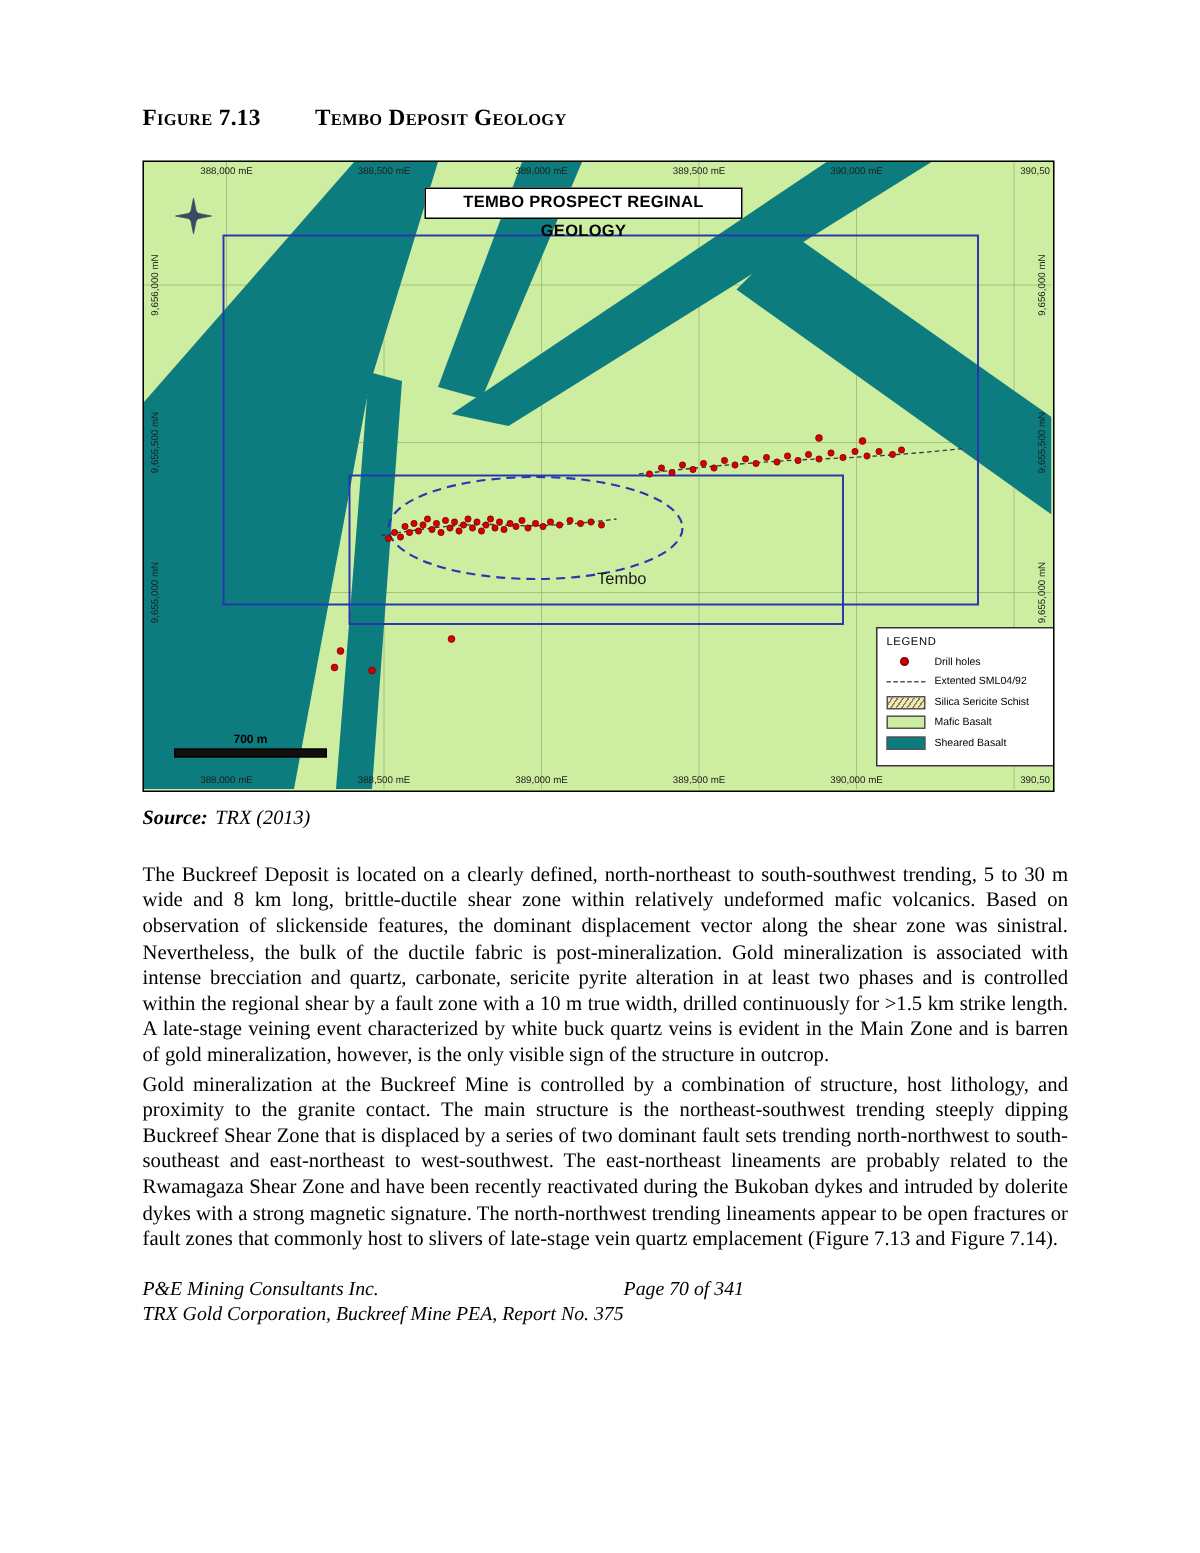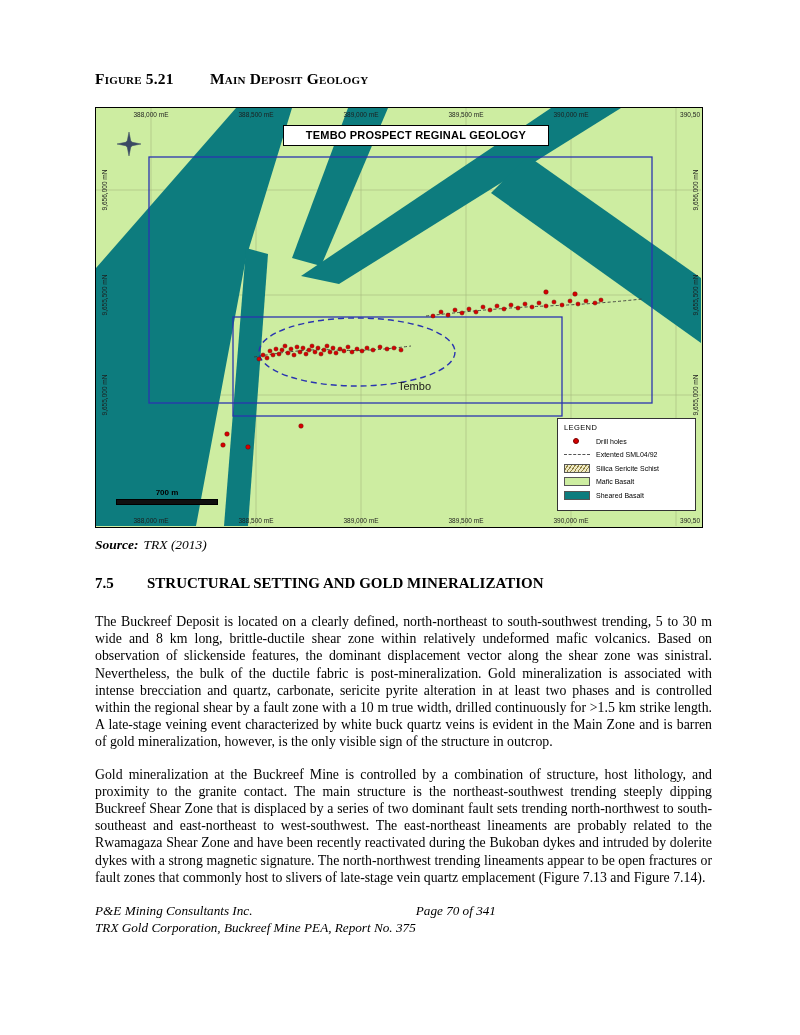--- a/index.html
+++ b/index.html
@@ -26,42 +26,42 @@
   
   .map-figure{
     position:relative; width:608px; height:421px;
     border:1.5px solid #000; background:var(--mafic); overflow:hidden;
   }
   .map-canvas{ position:absolute; left:0; top:0; width:605px; height:418px; }
   .band{ fill:var(--sheared); }
   .brect{ fill:none; stroke:var(--blue); stroke-width:1.3; }
 
   .map-title-box{
-    position:absolute; left:187px; top:17px; width:266px; height:21px;
+    position:absolute; left:187px; top:17px; width:212px; height:21px;
     background:#fff; border:1.4px solid #000; text-align:center;
     font:bold 11px/19px "Liberation Sans", sans-serif; letter-spacing:.2px;
   }
   .coord{
     position:absolute; white-space:nowrap; color:#1d1d1d;
     font:6.5px/7px "Liberation Sans", sans-serif;
   }
   .coord.h{ transform:translateX(-50%); }
   .coord.v{ transform:translate(-50%,-50%) rotate(-90deg); }
 
   .tembo-label{
     position:absolute; left:302px; top:272px;
     font:11px "Liberation Sans", sans-serif; color:#1a1a1a;
   }
 
   .scale-bar{ position:absolute; left:20px; top:380px; width:102px; text-align:center; }
   .scale-label{ font:bold 8px/9px "Liberation Sans", sans-serif; margin-bottom:2px; }
   .scale-rule{ height:6px; background:#101010; border:1px solid #000; }
 
   .legend{
-    position:absolute; left:461px; top:310px; width:139px; height:93px;
+    position:absolute; left:488px; top:310px; width:139px; height:93px;
     background:#fff; border:1px solid #333; padding:4px 6px;
     font-family:"Liberation Sans", sans-serif;
   }
   .legend-title{ font-size:7.5px; letter-spacing:.4px; }
   .legend-row{ display:flex; align-items:center; gap:6px; margin-top:4.5px; }
   .legend-label{ font-size:7px; white-space:nowrap; }
   .sw{ width:26px; height:9px; display:inline-block; position:relative; flex:none; }
   .sw-dot i{ position:absolute; left:9px; top:1px; width:6px; height:6px;
              border-radius:50%; background:var(--drill); border:1px solid #7a0000; display:block; }
   .sw-dash{ height:9px; }
@@ -75,34 +75,34 @@
   .source-line{ margin-top:9px; font-size:13.5px; font-style:italic; }
   .src-label{ font-weight:bold; margin-right:5px; }
 
   .section-heading{ margin-top:22px; font-weight:bold; font-size:15px; }
   .sec-num{ display:inline-block; width:52px; }
 
   .body-para{
     margin-top:21px; font-size:13.8px; line-height:17.2px;
     text-align:justify; color:#000;
   }
-  .body-para + .body-para{ margin-top:15px;font-family:Liberation Serif, serif; }
+  .body-para + .body-para{ margin-top:2px;font-family:Liberation Serif, serif; }
 
   .footer{
     margin-top:17px; display:flex; justify-content:flex-start;
     font-style:italic; font-size:13.2px; line-height:16.5px;
   }
 </style>
 </head>
 <body>
 
 <div class="page">
 
   <div class="figure-heading">
-    <span class="fig-label">Figure 5.21</span><span>Main Deposit Geology</span>
+    <span class="fig-label">Figure 7.13</span><span>Tembo Deposit Geology</span>
   </div>
 
   <div class="map-figure">
     <svg class="map-canvas" viewBox="0 0 605 418" xmlns="http://www.w3.org/2000/svg">
       <g stroke="#a4bb7c" stroke-width="0.6">
         <line x1="55" y1="0" x2="55" y2="418"></line>
         <line x1="160" y1="0" x2="160" y2="418"></line>
         <line x1="265" y1="0" x2="265" y2="418"></line>
         <line x1="370" y1="0" x2="370" y2="418"></line>
         <line x1="475" y1="0" x2="475" y2="418"></line>
@@ -269,23 +269,20 @@
         <span class="sw sw-teal"></span>
         <span class="legend-label">Sheared Basalt</span>
       </div>
     </div>
   </div>
 
   <div class="source-line">
     <span class="src-label">Source:</span><span>TRX (2013)</span>
   </div>
 
-  <div class="section-heading">
-    <span class="sec-num">7.5</span><span>STRUCTURAL SETTING AND GOLD MINERALIZATION</span>
-  </div>
 
   <p class="body-para">The Buckreef Deposit is located on a clearly defined, north-northeast to south-southwest trending, 5 to 30 m wide and 8 km long, brittle-ductile shear zone within relatively undeformed mafic volcanics. Based on observation of slickenside features, the dominant displacement vector along the shear zone was sinistral. Nevertheless, the bulk of the ductile fabric is post-mineralization. Gold mineralization is associated with intense brecciation and quartz, carbonate, sericite pyrite alteration in at least two phases and is controlled within the regional shear by a fault zone with a 10 m true width, drilled continuously for &gt;1.5 km strike length. A late-stage veining event characterized by white buck quartz veins is evident in the Main Zone and is barren of gold mineralization, however, is the only visible sign of the structure in outcrop.</p>
   <p class="body-para">Gold mineralization at the Buckreef Mine is controlled by a combination of structure, host lithology, and proximity to the granite contact. The main structure is the northeast-southwest trending steeply dipping Buckreef Shear Zone that is displaced by a series of two dominant fault sets trending north-northwest to south-southeast and east-northeast to west-southwest. The east-northeast lineaments are probably related to the Rwamagaza Shear Zone and have been recently reactivated during the Bukoban dykes and intruded by dolerite dykes with a strong magnetic signature. The north-northwest trending lineaments appear to be open fractures or fault zones that commonly host to slivers of late-stage vein quartz emplacement (Figure 7.13 and Figure 7.14).</p>
 
   <div class="footer">
     <div class="footer-left">
       <div>P&amp;E Mining Consultants Inc.</div>
       <div>TRX Gold Corporation, Buckreef Mine PEA, Report No. 375</div>
     </div>
     <div class="footer-right">Page 70 of 341</div>

